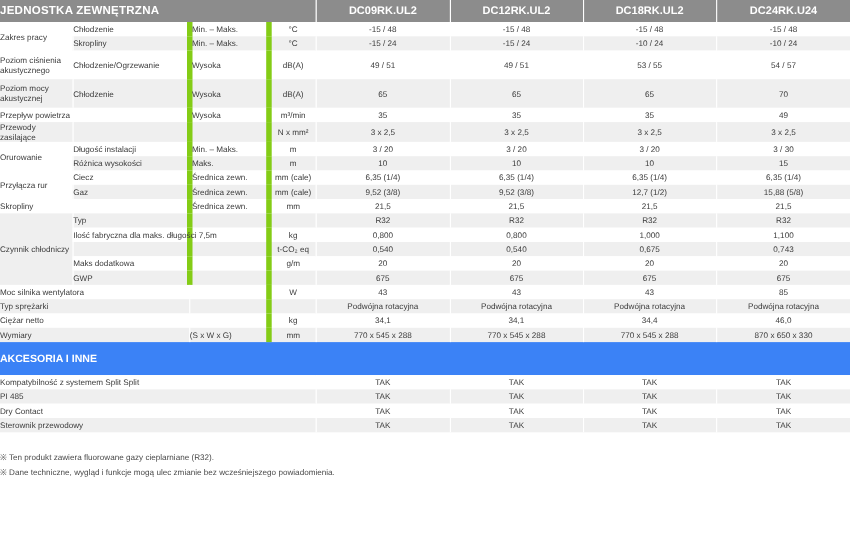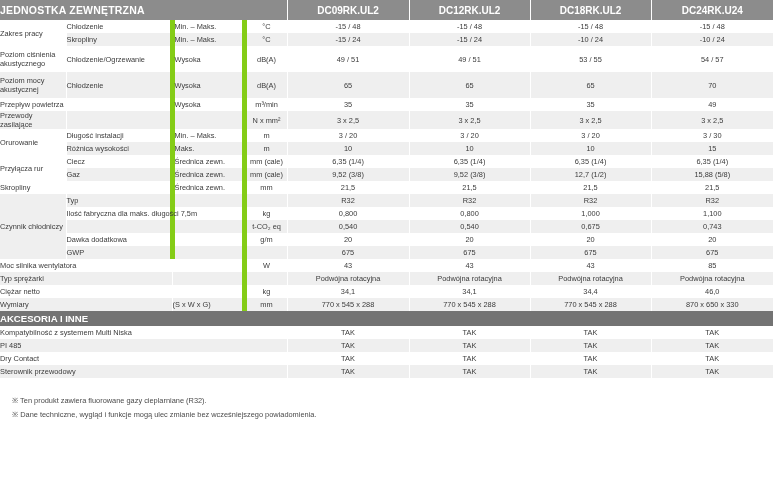--- a/index.html
+++ b/index.html
@@ -56,26 +56,26 @@
     color: #ffffff;
     font-size: 10px;
     font-weight: bold;
     text-align: center;
     height: 20px;
     border-right: 1px solid #ffffff;
   }
   .hdr-model.last { border-right: none; }
 
   .sect-title {
-    background: #737373;
+    background: #3b82f6;
     color: #ffffff;
     font-size: 9.6px;
     font-weight: bold;
     padding: 3px 0 3px 6px;
-    height: 15px;
+    height: 30px;
   }
 
   
   .lbl {
     padding-left: 6px;
     color: #3b3b3b;
     border-right: 1px solid #ffffff;
   }
   .sub {
     padding-left: 6px;
@@ -94,21 +94,21 @@
 
   tr.row-a td { background: #ffffff; }
   tr.row-b td { background: #efefef; }
 
   tr.r { height: 13px; }
   tr.r2 { height: 26px; }
 
   .nowrap { white-space: nowrap; }
 
   .notes {
-    padding: 16px 0 0 12px;
+    padding: 16px 0 0 0;
     font-size: 7.4px;
     color: #4a4a4a;
     line-height: 1.85;
   }
   .notes div { white-space: nowrap; }
 </style>
 </head>
 <body>
 
 <div class="sheet">
@@ -272,21 +272,21 @@
       <tr class="row-b r">
         <td class="sub"></td>
         <td class="sub"></td>
         <td class="unit">t-CO₂ eq</td>
         <td class="val">0,540</td>
         <td class="val">0,540</td>
         <td class="val">0,675</td>
         <td class="val last">0,743</td>
       </tr>
       <tr class="row-a r">
-        <td class="sub">Dawka dodatkowa</td>
+        <td class="sub">Maks dodatkowa</td>
         <td class="sub"></td>
         <td class="unit">g/m</td>
         <td class="val">20</td>
         <td class="val">20</td>
         <td class="val">20</td>
         <td class="val last">20</td>
       </tr>
       <tr class="row-b r">
         <td class="sub">GWP</td>
         <td class="sub"></td>
@@ -335,21 +335,21 @@
         <td class="val">770 x 545 x 288</td>
         <td class="val">770 x 545 x 288</td>
         <td class="val last">870 x 650 x 330</td>
       </tr>
 
       <tr>
         <td class="sect-title" colspan="8">AKCESORIA I INNE</td>
       </tr>
 
       <tr class="row-a r">
-        <td class="lbl" colspan="4">Kompatybilność z systemem Multi Niska</td>
+        <td class="lbl" colspan="4">Kompatybilność z systemem Split Split</td>
         <td class="val">TAK</td>
         <td class="val">TAK</td>
         <td class="val">TAK</td>
         <td class="val last">TAK</td>
       </tr>
       <tr class="row-b r">
         <td class="lbl" colspan="4">PI 485</td>
         <td class="val">TAK</td>
         <td class="val">TAK</td>
         <td class="val">TAK</td>

